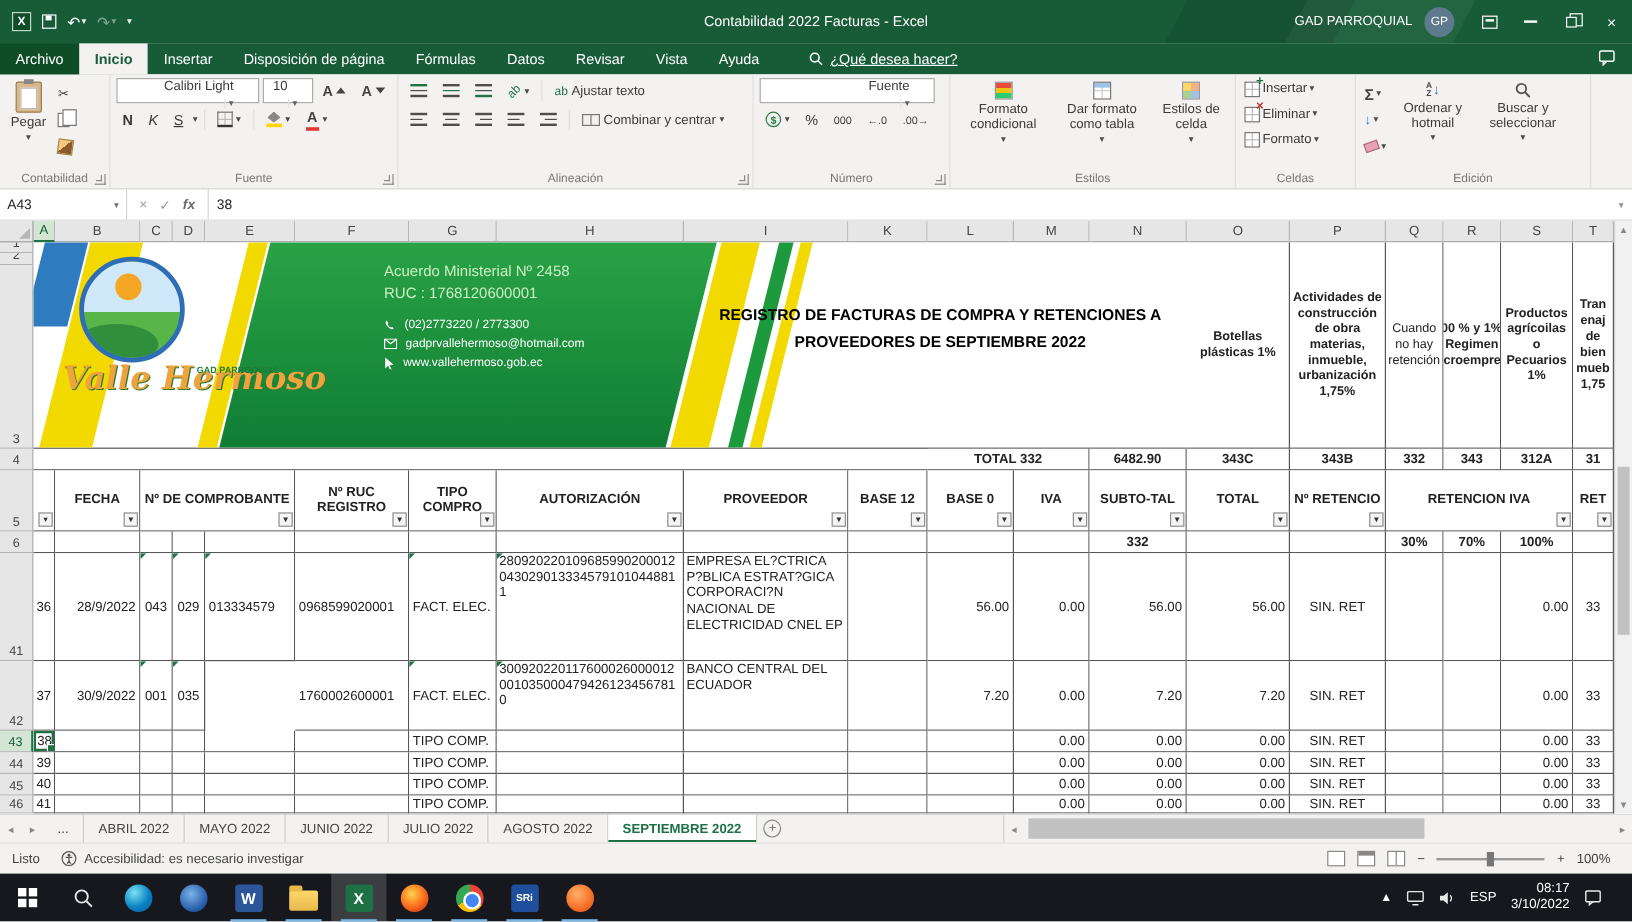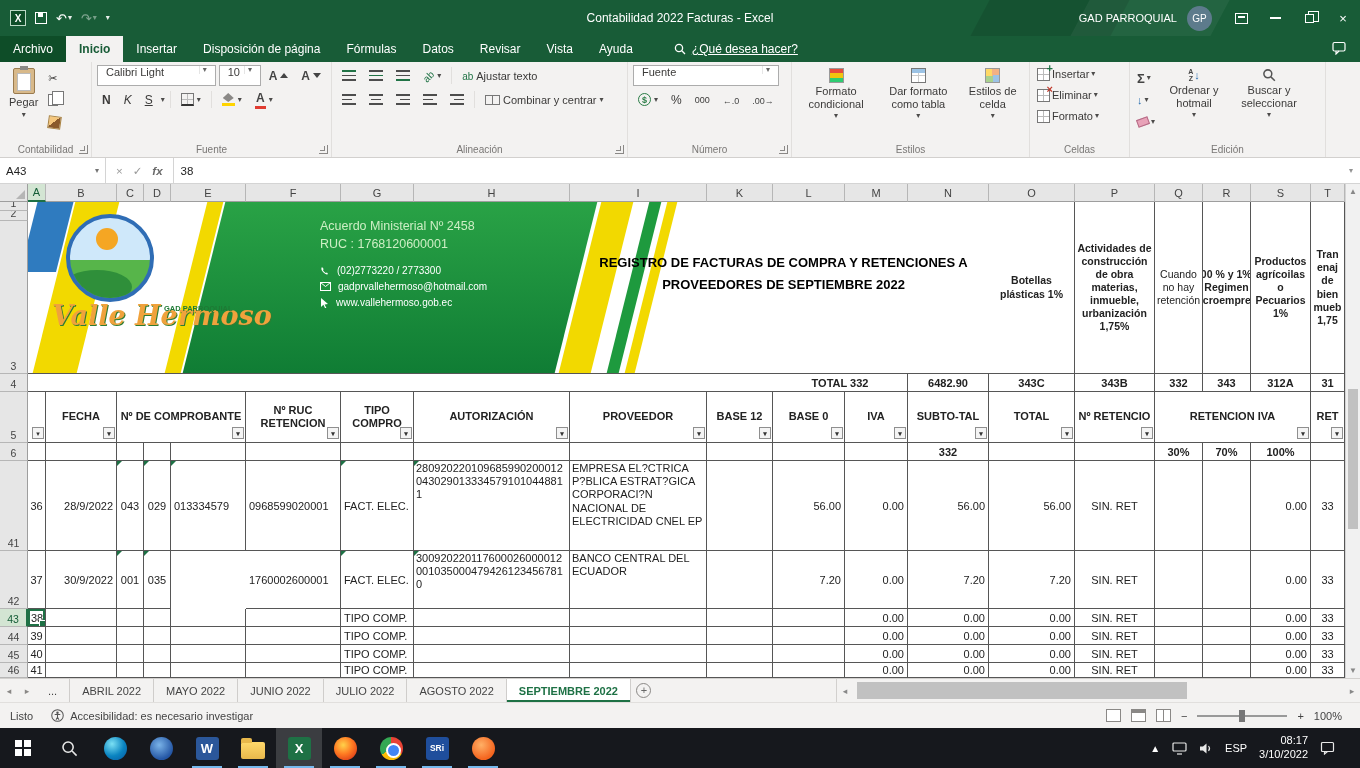--- a/index.html
+++ b/index.html
@@ -41,21 +41,21 @@
   .ribbon { height:96px; background:#f3f2f1; border-bottom:1px solid #d2d0ce; display:flex; font-size:11px; color:#3b3a39; }
   .rgroup { position:relative; border-right:1px solid #e1dfdd; padding:3px 5px 17px 5px; display:flex; gap:4px; flex:none; }
   .glabel { position:absolute; bottom:2px; left:0; right:0; text-align:center; font-size:10px; color:#797775; }
   .launcher { position:absolute; bottom:3px; right:3px; width:9px; height:9px; border-right:1.3px solid #8a8886; border-bottom:1.3px solid #8a8886; }
   .launcher::after { content:""; position:absolute; right:2px; bottom:2px; width:4px; height:4px; border-right:1.3px solid #8a8886; border-bottom:1.3px solid #8a8886; }
   .bigbtn { display:flex; flex-direction:column; align-items:center; justify-content:flex-start; text-align:center; line-height:1.15; padding:3px 4px; gap:2px; }
   .minicol { display:flex; flex-direction:column; gap:4px; padding-top:4px; }
   .mini { height:18px; display:flex; align-items:center; gap:2px; padding:0 2px; }
   .rcol { display:flex; flex-direction:column; gap:3px; }
   .rrow { display:flex; align-items:center; gap:3px; }
-  .combo { background:#fff; border:1px solid #acacac; height:21px; display:flex; align-items:flex-start; padding:0 8px; gap:4px; }
+  .combo { background:#fff; border:1px solid #acacac; height:21px; display:flex; align-items:flex-end; padding:0 20px; gap:4px;flex-direction:column; }
   .combo .ca { margin-left:auto; color:#555; border-left:1px solid #e3e3e3; padding-left:3px; }
   .sbtn { height:21px; display:flex; align-items:center; gap:3px; padding:0 5px; }
   .txtbtn { font-size:12px; }
   .bold-l { font-weight:bold; } .ital-l { font-style:italic; } .und-l { text-decoration:underline; }
   .vr { width:1px; background:#e1dfdd; align-self:stretch; margin:2px 2px; }
 
   .ic-clip { width:22px; height:26px; background:#d8b98a; border:1px solid #9a7b4f; border-radius:2px; position:relative; }
   .ic-clip::after { content:""; position:absolute; left:3px; top:4px; right:3px; bottom:2px; background:#fff; border:1px solid #bbb; }
   .ic-clip::before { content:""; position:absolute; left:6px; top:-3px; width:8px; height:4px; background:#8a8886; z-index:1; }
   .ic-copy { width:10px; height:12px; border:1px solid #777; background:#fff; position:relative; }
@@ -748,21 +748,21 @@
         <span>▾</span>
       </span>
     </div>
   <div class="b hd" style="grid-area:6/4/7/7">
       <span class="t">Nº DE COMPROBANTE</span>
       <span class="flt">
         <span>▾</span>
       </span>
     </div>
   <div class="b hd" style="grid-area:6/7/7/8">
-      <span class="t">Nº RUC RETENCION</span>
+      <span class="t">Nº RUC REGISTRO</span>
       <span class="flt">
         <span>▾</span>
       </span>
     </div>
   <div class="b hd" style="grid-area:6/8/7/9">
       <span class="t">TIPO COMPRO</span>
       <span class="flt">
         <span>▾</span>
       </span>
     </div>

